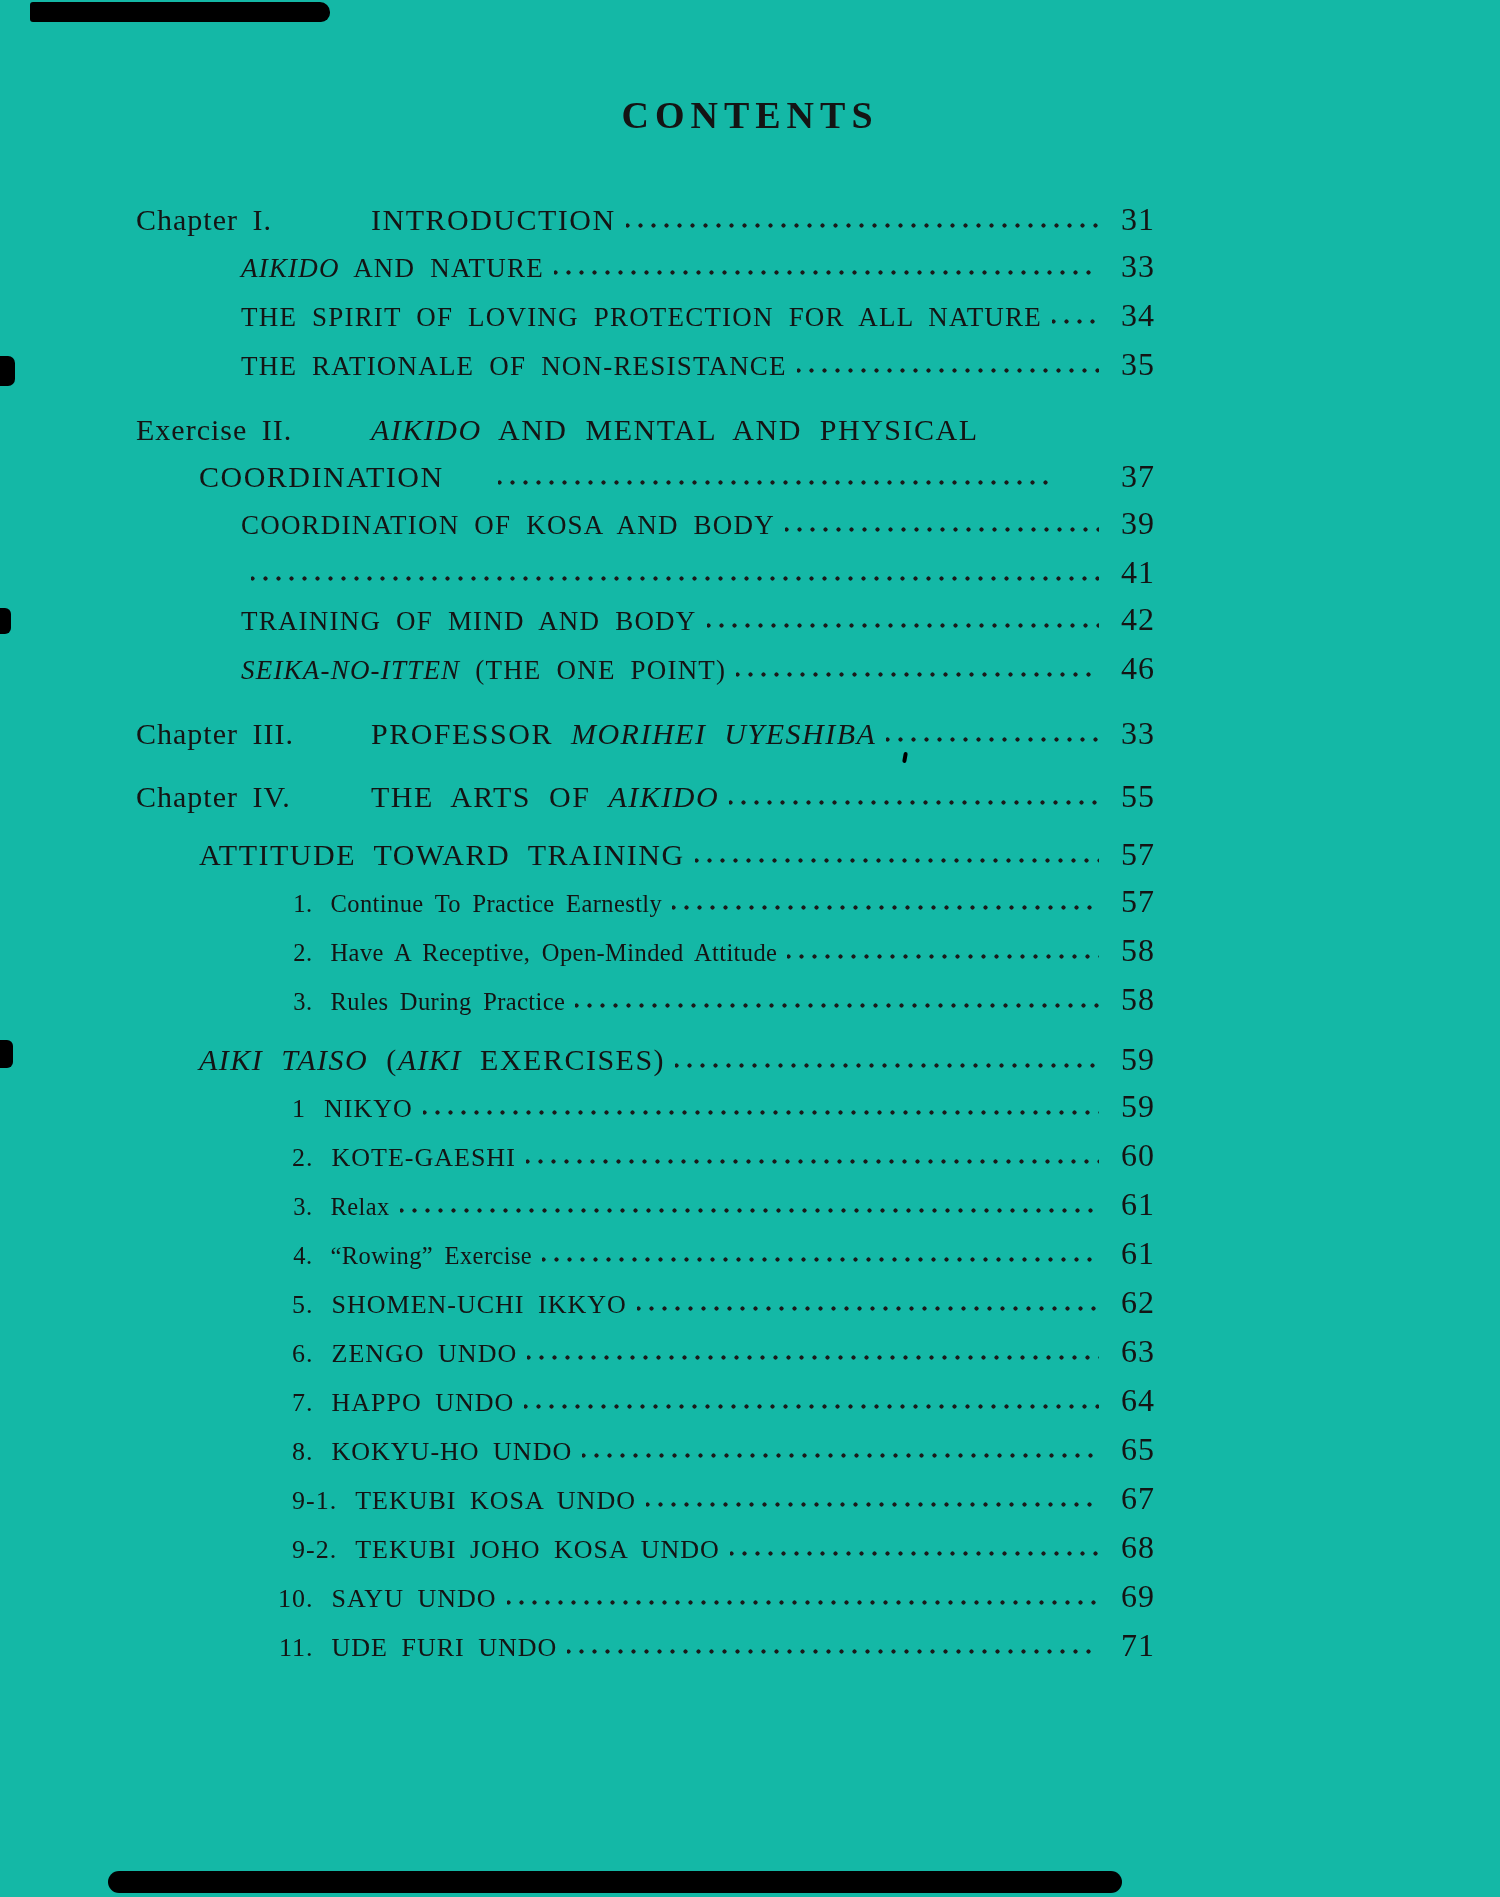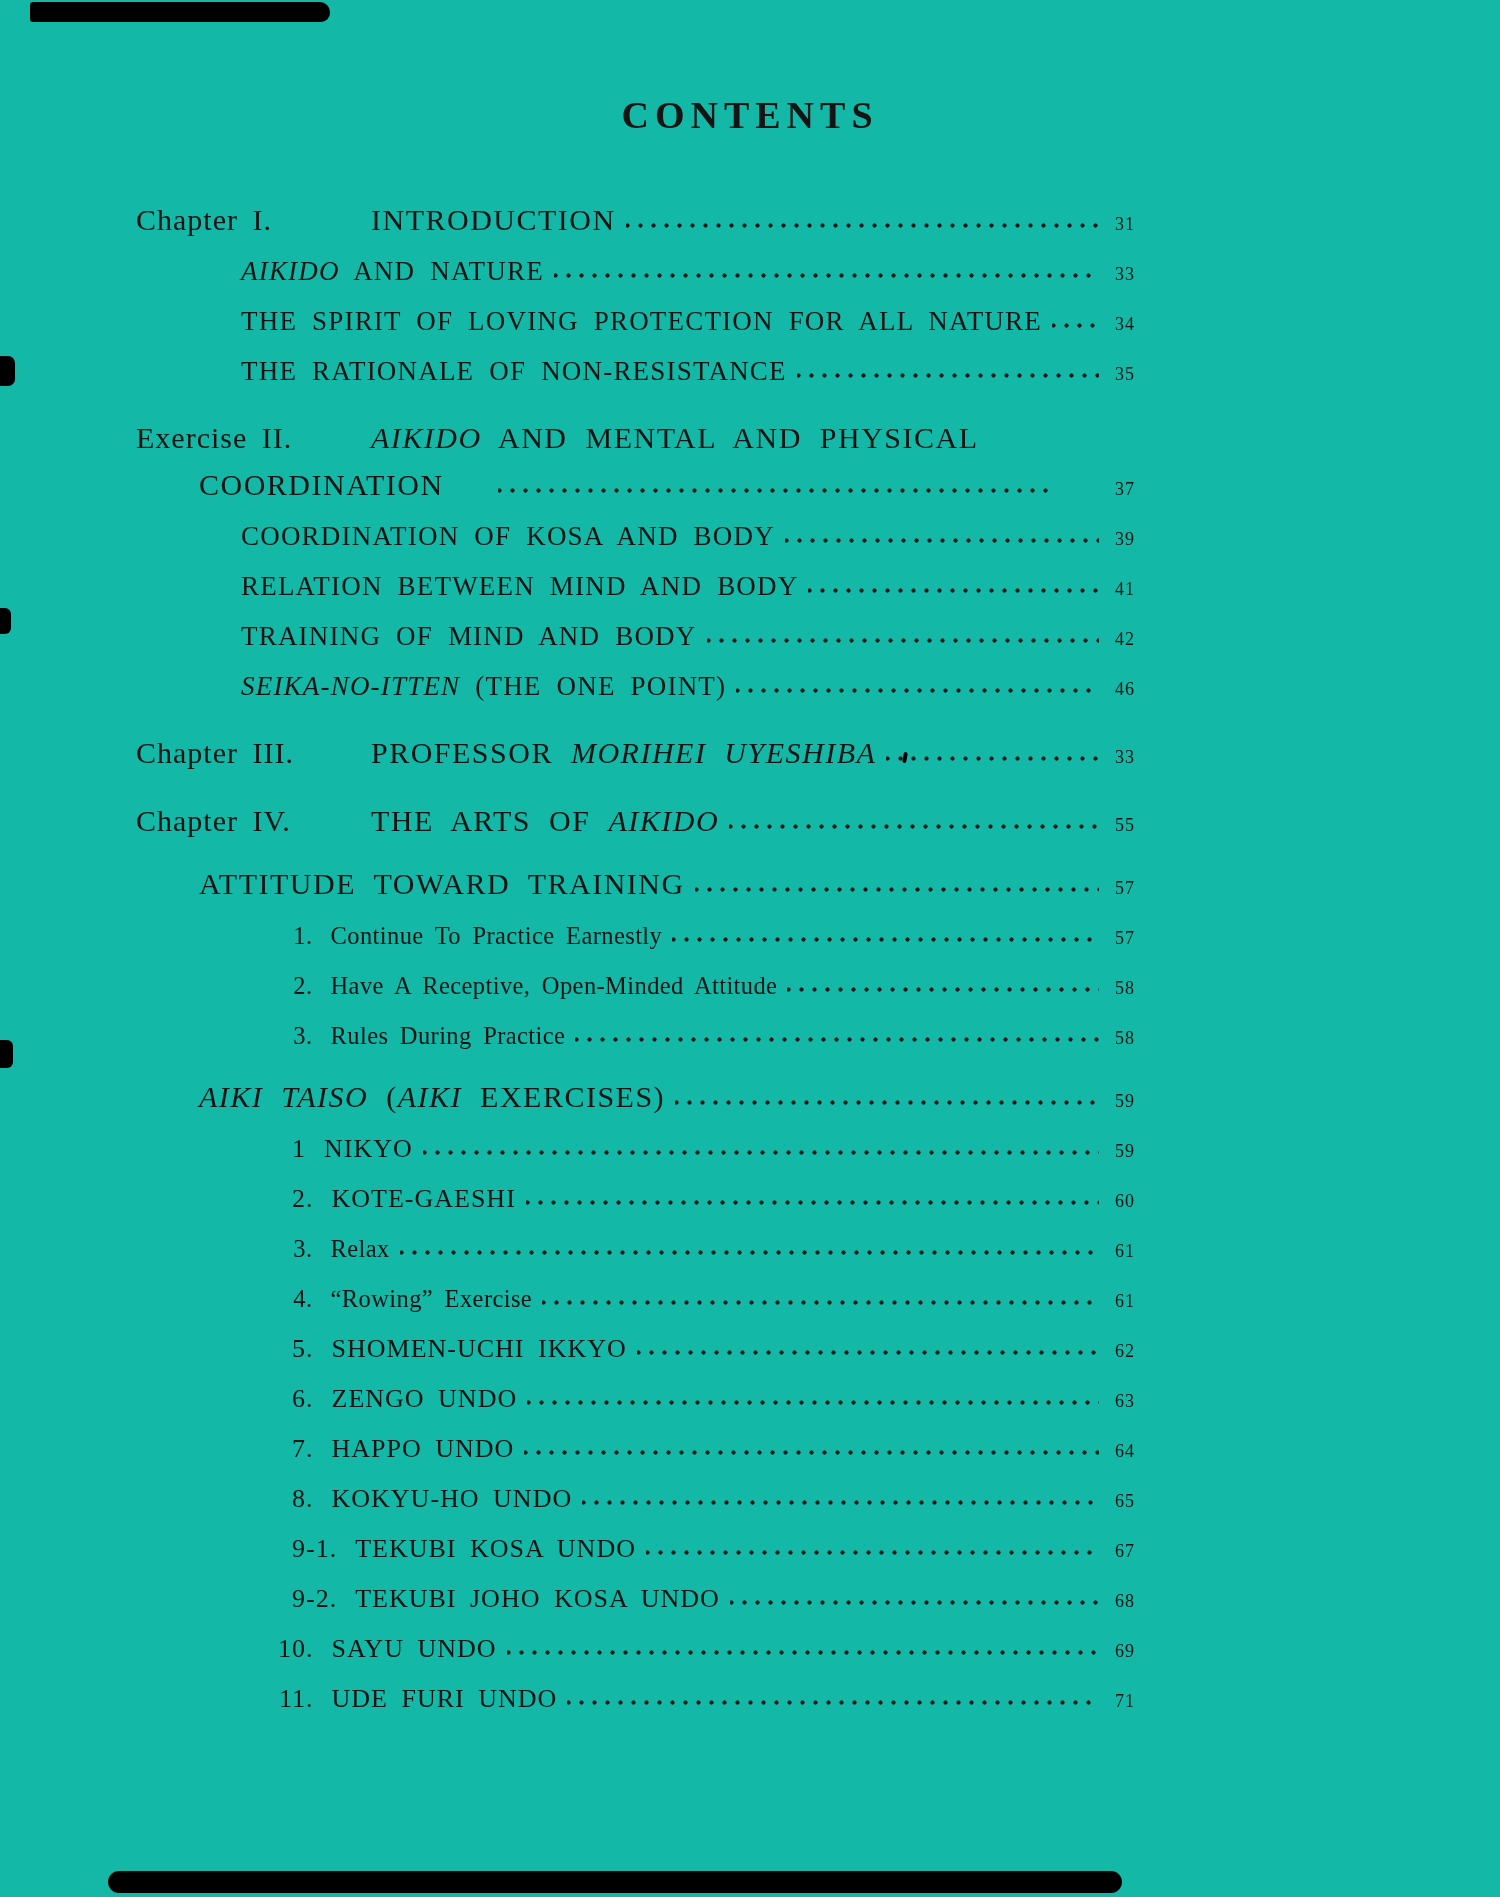--- a/index.html
+++ b/index.html
@@ -56,22 +56,22 @@
     height:30px;
     margin:0 16px 0 10px;
     background-image:radial-gradient(circle,#1a1a1a 1.8px,rgba(0,0,0,0) 2.4px);
     background-size:13px 5px;
     background-repeat:repeat-x;
     background-position:left 8px bottom 2px;
   }
   .pageno{
     flex:0 0 auto;
     min-width:46px;
-    text-align:left;
-    font-size:18px;
+    text-align:center;
+    font-size:32px;
     letter-spacing:1px;
   }
 
   
   .art{position:absolute;background:#000;}
   .art-top{left:30px;top:2px;width:300px;height:20px;border-radius:3px 10px 9px 3px;}
   .art-left-1{left:0;top:356px;width:15px;height:30px;border-radius:0 7px 7px 0;}
   .art-left-2{left:0;top:608px;width:11px;height:26px;border-radius:0 6px 6px 0;}
   .art-left-3{left:0;top:1040px;width:13px;height:28px;border-radius:0 6px 6px 0;}
   .art-bottom{left:108px;top:1871px;width:1014px;height:22px;border-radius:11px;}
@@ -114,21 +114,20 @@
         <span class="label"><span>COORDINATION</span></span>
         <span class="leader"></span>
         <span class="pageno">37</span>
       </div>
       <div class="t-sub row">
         <span class="label"><span>COORDINATION OF KOSA AND BODY</span></span>
         <span class="leader"></span>
         <span class="pageno">39</span>
       </div>
       <div class="t-sub row">
-        <span class="label"><span>RELATION BETWEEN MIND AND BODY</span></span>
         <span class="leader"></span>
         <span class="pageno">41</span>
       </div>
       <div class="t-sub row">
         <span class="label"><span>TRAINING OF MIND AND BODY</span></span>
         <span class="leader"></span>
         <span class="pageno">42</span>
       </div>
       <div class="t-sub row">
         <span class="label"><span class="it">SEIKA-NO-ITTEN</span><span> (THE ONE POINT)</span></span>

